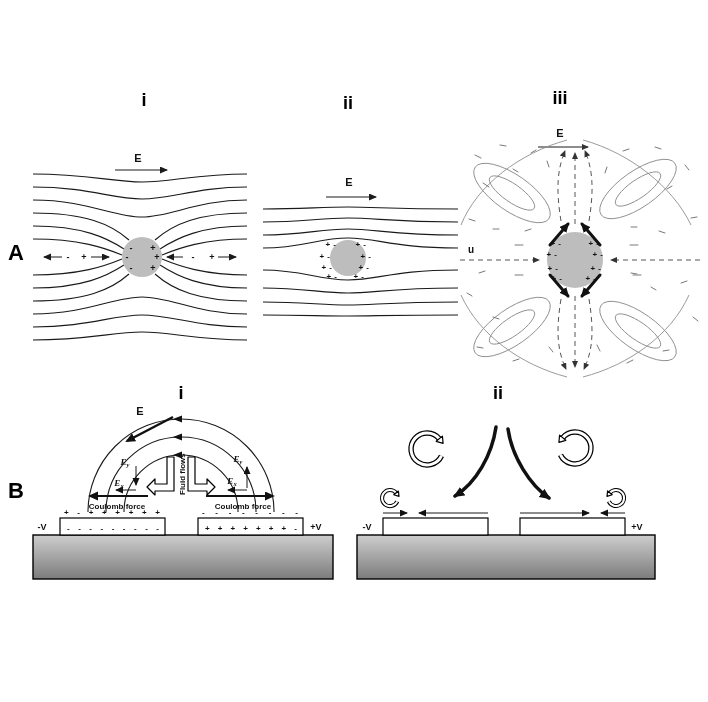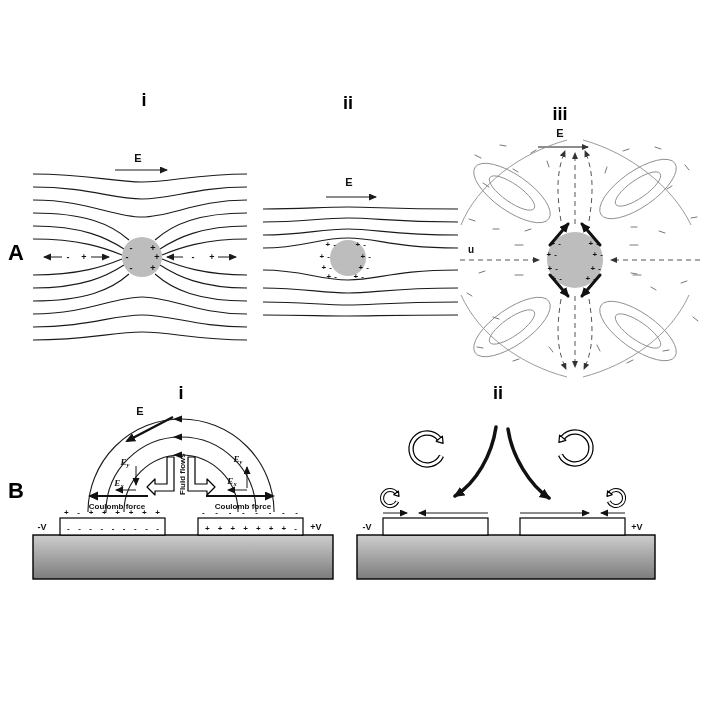--- a/index.html
+++ b/index.html
@@ -31,21 +31,21 @@
 </head>
 <body>
 
 <div class="canvas">
 
   <div class="rowlabel" style="left:8px;top:240px;">A</div>
   <div class="rowlabel" style="left:8px;top:478px;">B</div>
 
   <div class="subhead" style="left:144px;top:90px;">i</div>
   <div class="subhead" style="left:348px;top:93px;">ii</div>
-  <div class="subhead" style="left:560px;top:104px;">iii</div>
+  <div class="subhead" style="left:560px;top:88px;">iii</div>
   <div class="subhead" style="left:181px;top:383px;">i</div>
   <div class="subhead" style="left:498px;top:383px;">ii</div>
 
   <div class="panel" style="left:25px;top:150px;">
   <svg width="230" height="210" viewBox="0 0 230 210">
     <defs>
       <marker id="ai-a" markerUnits="userSpaceOnUse" markerWidth="9" markerHeight="8" refX="7" refY="3.5" orient="auto">
             <path d="M0,0L8,3.5L0,7Z" fill="#1a1a1a"></path>
           </marker>
     </defs>

